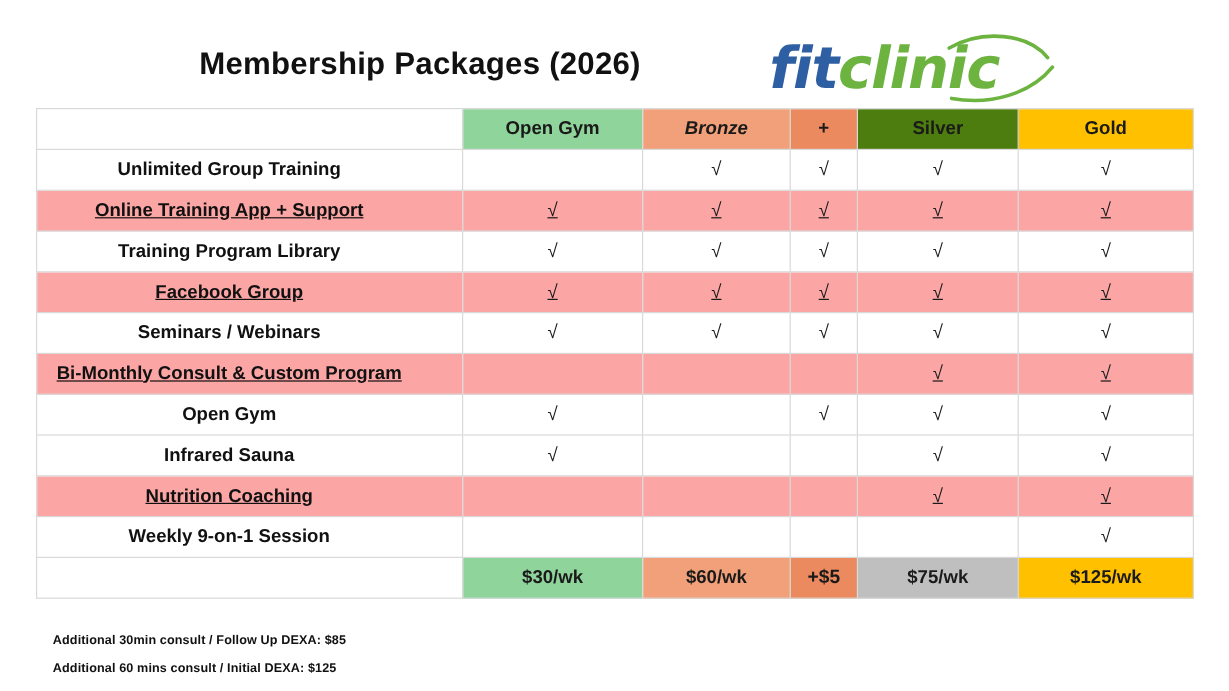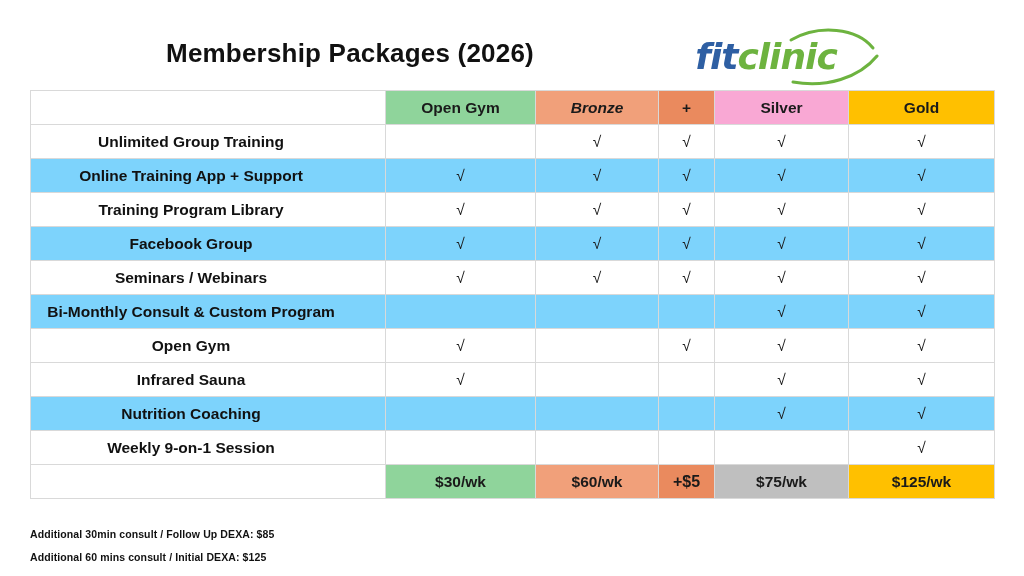--- a/index.html
+++ b/index.html
@@ -35,23 +35,23 @@
     right: 42px;
     top: 26px;
     width: 250px;
     height: 62px;
   }
   .logo-text {
     position: absolute;
     left: 0;
     top: 8px;
     width: 250px;
-    text-align: center;
+    text-align: left;
     font-family: "DejaVu Sans", sans-serif;
-    font-size: 36px;
+    font-size: 48px;
     font-weight: bold;
     font-style: italic;
     letter-spacing: -1px;
     line-height: 46px;
   }
   .logo-fit { color: #2e5fa3; }
   .logo-clinic { color: #6db33f; }
 
   table.pkg {
     position: absolute;
@@ -80,50 +80,50 @@
   thead th {
     font-weight: bold;
     font-size: 16px;
     height: 36px;
     color: #111111;
   }
   th.blank { background: #ffffff; border-color: #d9d9d9; }
   th.open { background: #8fd49b; }
   th.bronze { background: #f1a07a; font-style: italic; }
   th.plus { background: #ea8a5e; }
-  th.silver { background: #f9a8d4; }
+  th.silver { background: #4d7c0f; }
   th.gold { background: #ffc000; margin-left: 16px; }
 
   tbody td.feature {
     text-align: center;
     font-weight: bold;
     font-size: 15.5px;
     padding-right: 34px;
     color: #111111;
   }
-  tbody tr.alt td { background: #7dd3fc; }
+  tbody tr.alt td { background: #fca5a5; text-decoration: underline; }
   tbody tr td { background: #ffffff; }
   .check { font-size: 15px; color: #111111; }
 
   tfoot td {
     font-weight: bold;
     font-size: 17px;
     height: 38px;
     color: #111111;
   }
   tfoot td.blank { background: #ffffff; }
   tfoot td.open { background: #8fd49b; }
   tfoot td.bronze { background: #f1a07a; }
   tfoot td.plus { background: #ea8a5e; font-size: 16px; }
   tfoot td.silver { background: #bfbfbf; }
   tfoot td.gold { background: #ffc000; }
 
   .footnotes {
     position: absolute;
-    left: 30px;
+    left: 44px;
     top: 528px;
     width: 600px;
   }
   .footnote {
     font-size: 10.5px;
     font-weight: bold;
     color: #111111;
     margin-bottom: 11px;
     letter-spacing: 0.1px;
   }

